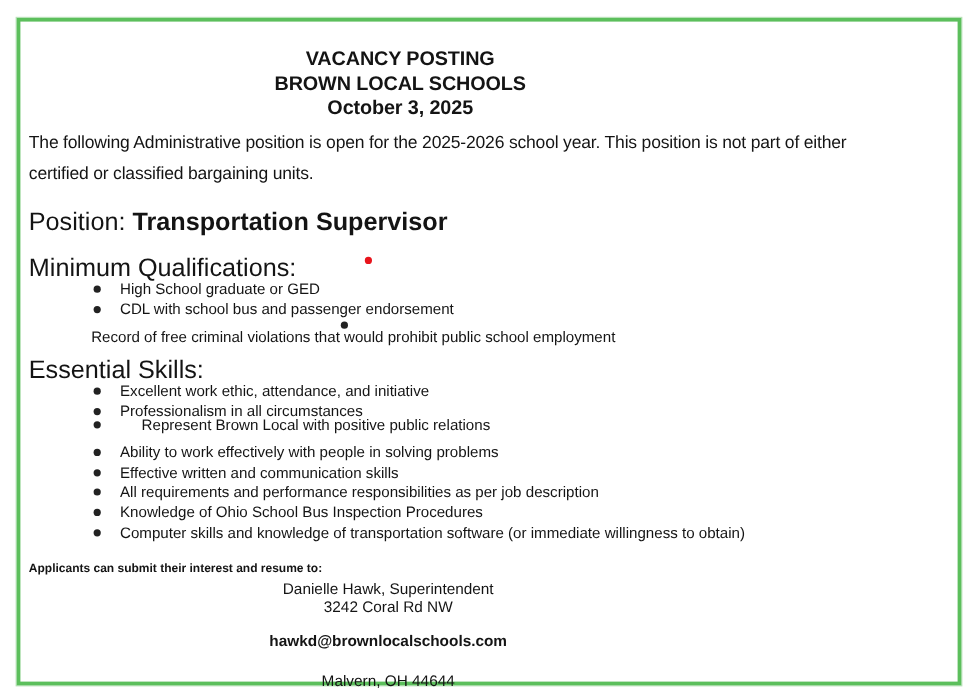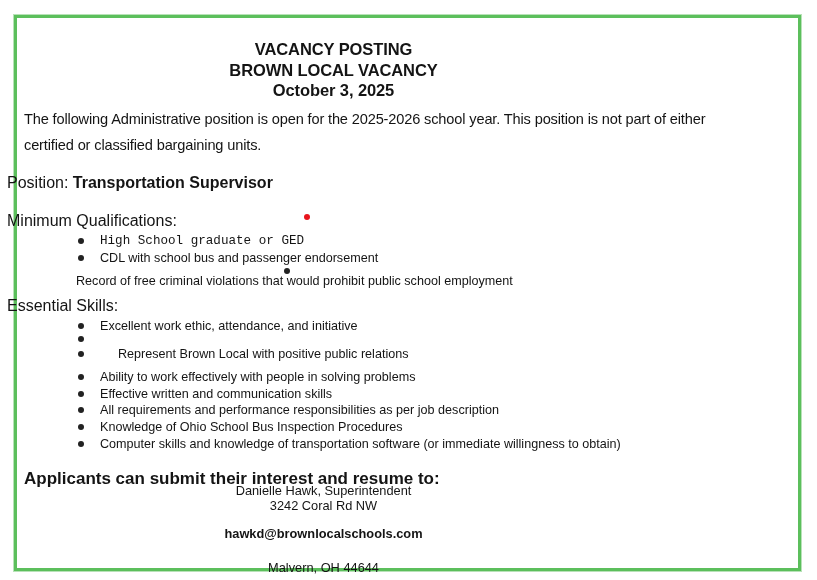--- a/index.html
+++ b/index.html
@@ -11,73 +11,74 @@
     position: absolute; left: 14px; top: 15px; width: 781px; height: 550px;
     border: 3px solid #5cbf5c;
     box-shadow: 0 0 0 1px #b8e2b8;
   }
   .abs { position: absolute; white-space: nowrap; }
   .title {
     left: 0; width: 667px; text-align: center; font-weight: bold; font-size: 16.5px;
     letter-spacing: -0.1px;
   }
   .para { left: 24px; font-size: 14.6px; letter-spacing: -0.15px; }
-  .h2 { left: 7px; font-size: 16px; }
+  .h2 { left: 24px; font-size: 21px; }
   .h2 b { font-weight: bold; }
   .bullet-row { left: 76px; font-size: 12.6px; display: flex; align-items: center; }
   .bullet-dot {
     width: 6px; height: 6px; border-radius: 50%; background: #222; margin-right: 16px; margin-left: 2px;
   }
-  .apply { left: 24px; font-size: 17px; font-weight: bold; }
+  .apply { left: 24px; font-size: 10px; font-weight: bold; }
   .contact { left: 0; width: 647px; text-align: center; font-size: 12.8px; }
   .contact.bold { font-weight: bold; }
   .red-dot {
     position: absolute; left: 304px; top: 214px; width: 6px; height: 6px; border-radius: 50%; background: #e8141c;
   }
 </style>
 </head>
 <body>
 
 <div class="frame"></div>
 
 <div class="abs title" style="top:40px;">VACANCY POSTING</div>
-<div class="abs title" style="top:61px;">BROWN LOCAL VACANCY</div>
+<div class="abs title" style="top:61px;">BROWN LOCAL SCHOOLS</div>
 <div class="abs title" style="top:81px;">October 3, 2025</div>
 
 <div class="abs para" style="top:111px;">The following Administrative position is open for the 2025-2026 school year. This position is not part of either</div>
 <div class="abs para" style="top:137px;">certified or classified bargaining units.</div>
 
 <div class="abs h2" style="top:174px;">
   <span>Position: </span><b>Transportation Supervisor</b>
 </div>
 
 <div class="abs h2" style="top:212px;">Minimum Qualifications:</div>
 <div class="red-dot"></div>
 
-<div class="abs bullet-row" style="top:234px;font-family:Liberation Mono, monospace;">
+<div class="abs bullet-row" style="top:234px;">
   <span class="bullet-dot"></span>
   <span>High School graduate or GED</span>
 </div>
 <div class="abs bullet-row" style="top:251px;">
   <span class="bullet-dot"></span>
   <span>CDL with school bus and passenger endorsement</span>
 </div>
 <div class="abs bullet-row" style="top:268px;flex-direction:column;">
   <span class="bullet-dot"></span>
   <span>Record of free criminal violations that would prohibit public school employment</span>
 </div>
 
 <div class="abs h2" style="top:297px;">Essential Skills:</div>
 
 <div class="abs bullet-row" style="top:319px;">
   <span class="bullet-dot"></span>
   <span>Excellent work ethic, attendance, and initiative</span>
 </div>
 <div class="abs bullet-row" style="top:336px;">
   <span class="bullet-dot"></span>
+  <span>Professionalism in all circumstances</span>
 </div>
 <div class="abs bullet-row" style="top:347px;gap:18px;">
   <span class="bullet-dot"></span>
   <span>Represent Brown Local with positive public relations</span>
 </div>
 <div class="abs bullet-row" style="top:370px;">
   <span class="bullet-dot"></span>
   <span>Ability to work effectively with people in solving problems</span>
 </div>
 <div class="abs bullet-row" style="top:387px;">

